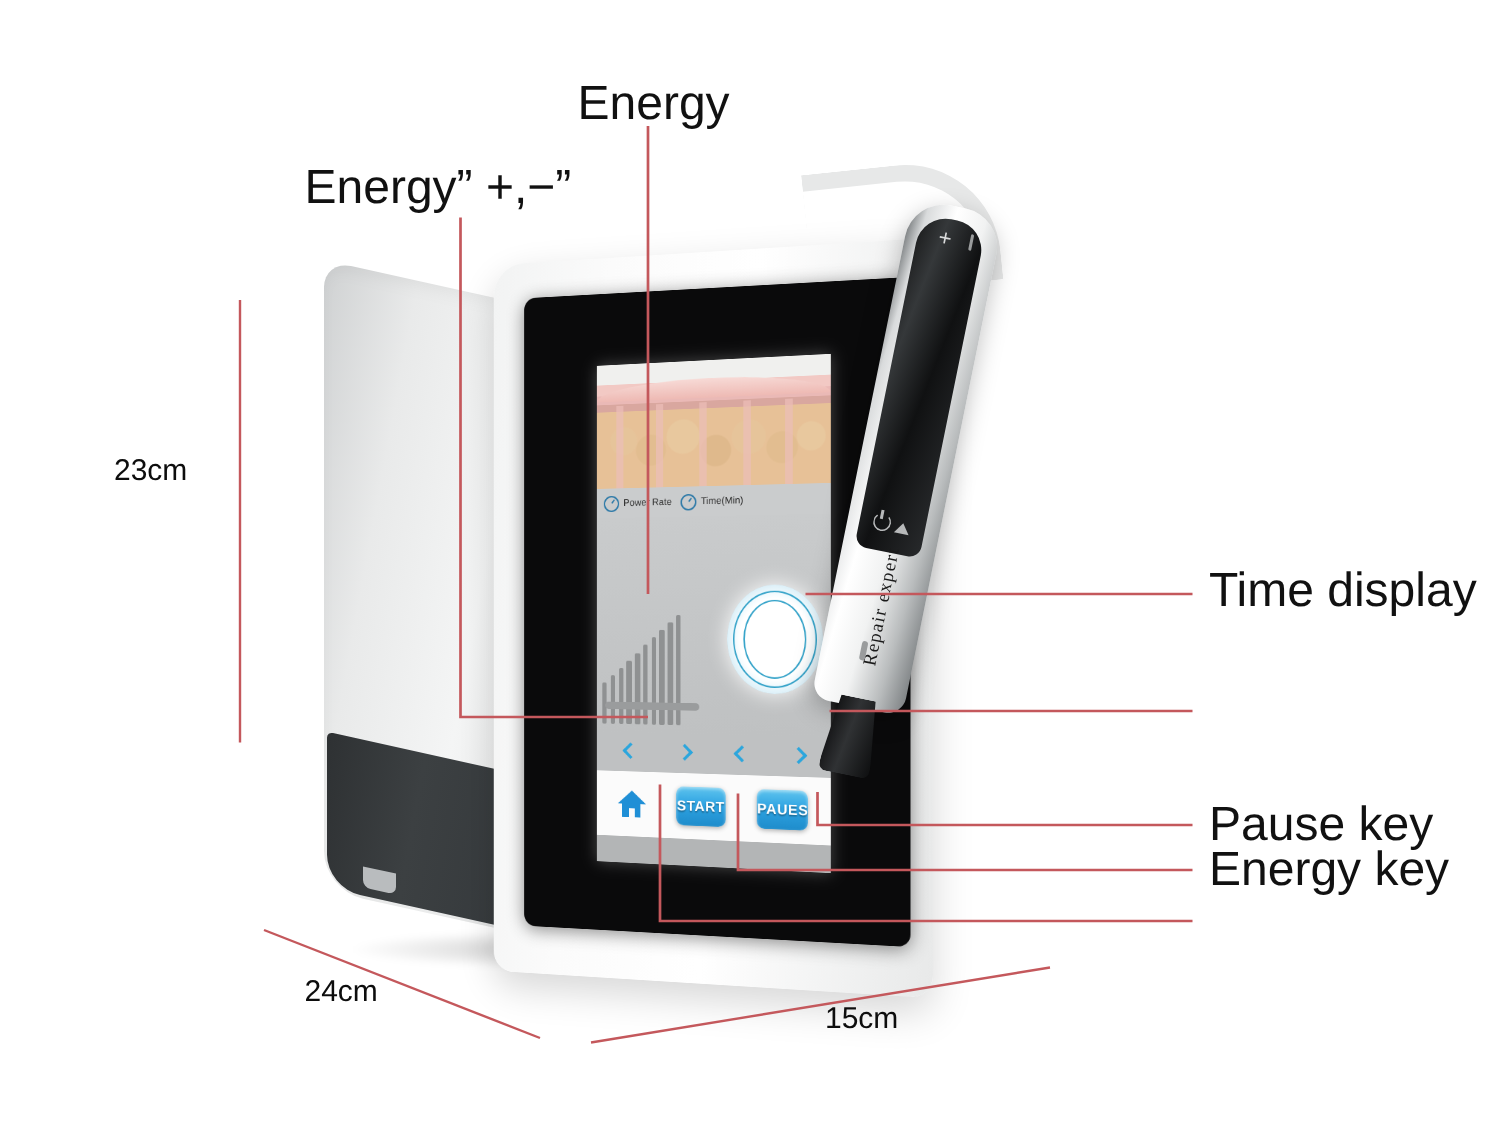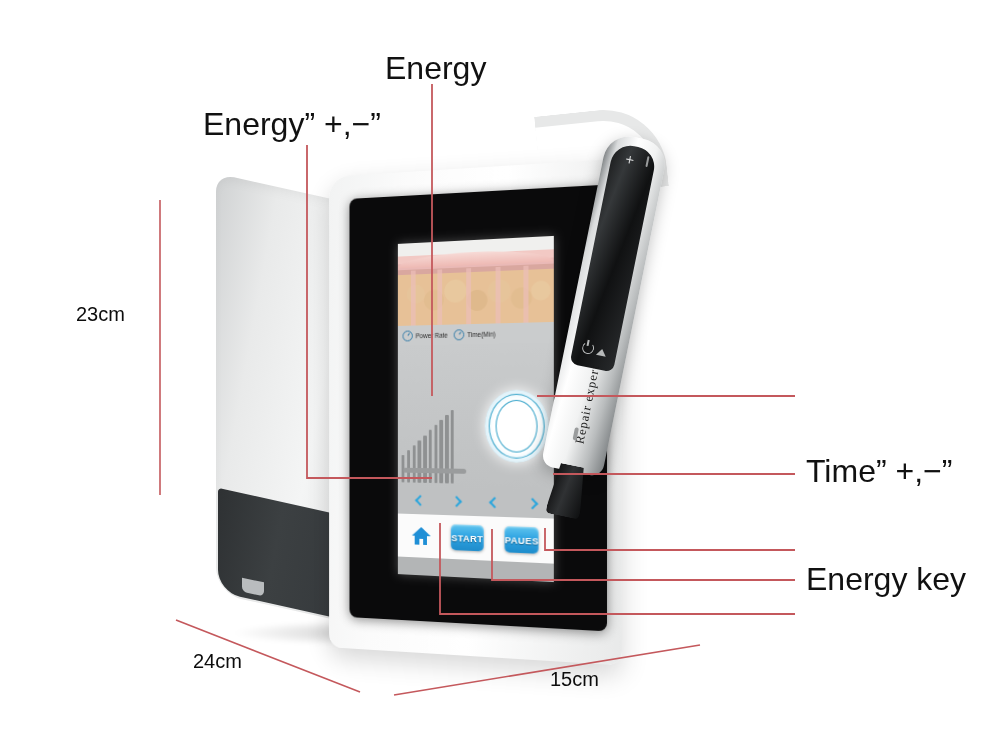--- a/index.html
+++ b/index.html
@@ -333,20 +333,21 @@
       <path d="M160 200 L160 495"></path>
 
       <path d="M176 620 L360 692"></path>
 
       <path d="M394 695 L700 645"></path>
     </g>
   </svg>
 
   <div class="anno" style="left:385px;top:52px;">Energy</div>
   <div class="anno" style="left:203px;top:108px;">Energy” +,−”</div>
-  <div class="anno" style="left:806px;top:455px;">Time” +,−”</div>
+  <div class="anno" style="left:806px;top:377px;">Time display</div>
+  <div class="anno" style="left:806px;top:533px;">Pause key</div>
   <div class="anno" style="left:806px;top:563px;">Energy key</div>
 
   <div class="dim" style="left:76px;top:303px;">23cm</div>
-  <div class="dim" style="left:193px;top:650px;">24cm</div>
+  <div class="dim" style="left:203px;top:650px;">24cm</div>
   <div class="dim" style="left:550px;top:668px;">15cm</div>
 
 </div>
 
 </body></html>

